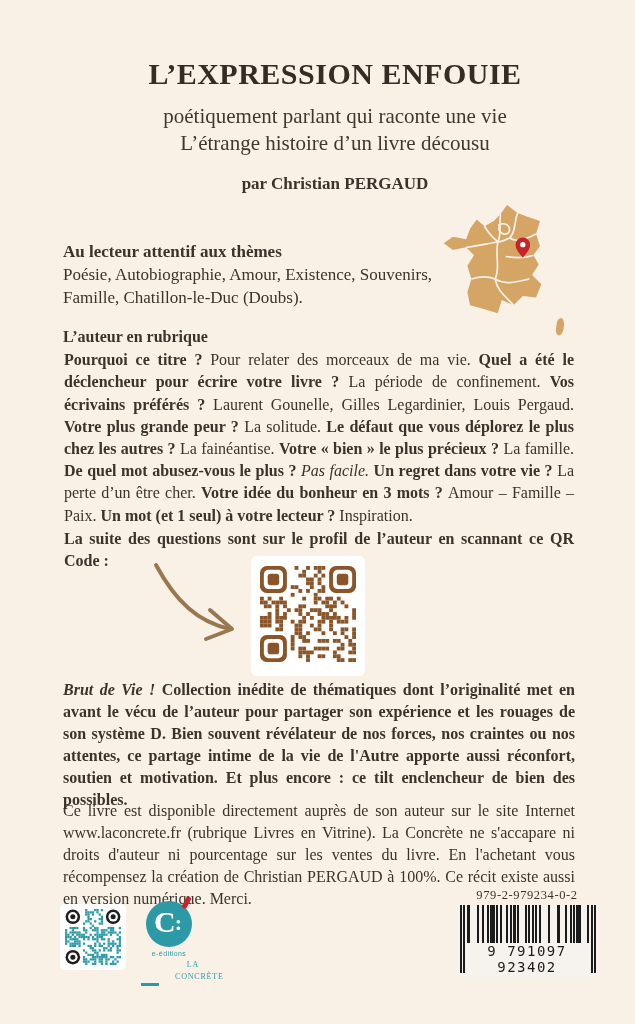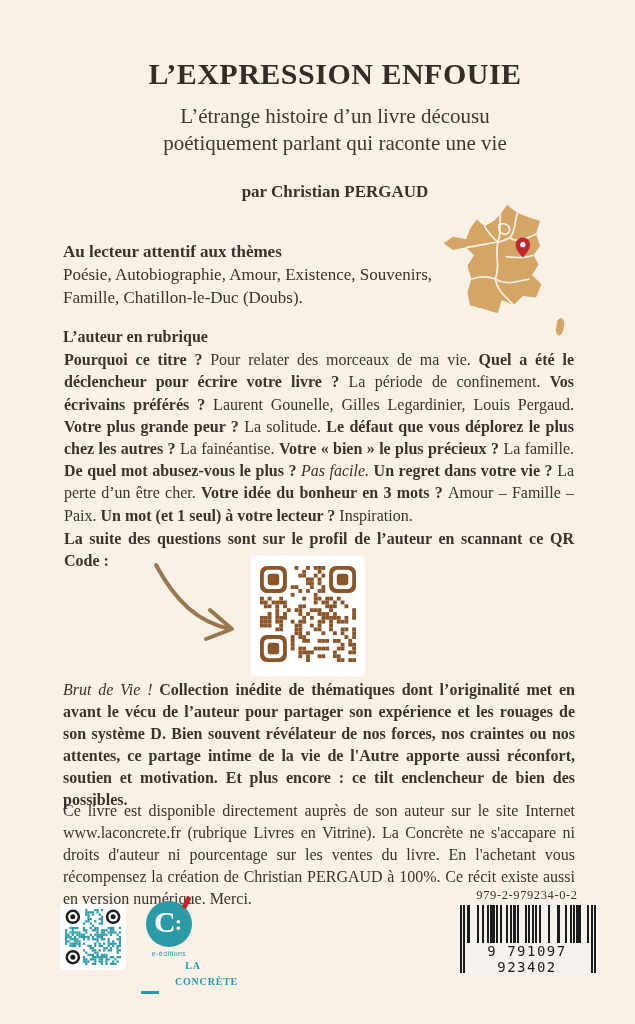--- a/index.html
+++ b/index.html
@@ -3,36 +3,36 @@
 <meta charset="utf-8">
 <style>
   html,body{margin:0;padding:0;}
   body{background:#FAF1E6;font-family:"Liberation Serif","DejaVu Serif",serif;color:#3A332B;}
   .page{position:relative;width:635px;height:1024px;background:#FAF1E6;overflow:hidden;margin:0 auto;}
 
   
   .masthead{position:absolute;left:0;right:0;top:57px;text-align:center;padding-left:35px;}
   .book-title{margin:0 0 12px 0;font-size:30px;font-weight:bold;letter-spacing:.5px;color:#332D26;}
   .subtitle{font-size:21px;line-height:27px;color:#3E382F;}
-  .byline{margin-top:25px;font-size:17px;font-weight:bold;}
+  .byline{margin-top:17px;font-size:17px;font-weight:bold;}
 
   
   .map{position:absolute;left:441px;top:201px;width:132px;height:148px;}
   .map svg{width:100%;height:100%;display:block;}
 
   
   .themes{position:absolute;left:63px;top:240px;width:372px;font-size:17px;line-height:23px;}
   .bold{font-weight:bold;}
 
   
   .questions{position:absolute;left:63px;top:326px;width:512px;font-size:16px;line-height:22.2px;}
   .questions p{margin:1px;text-align:justify;}
   .rt-b{font-weight:bold;}
   .rt-i{font-style:italic;}
-  .rt-bi{font-weight:normal;font-style:italic;}
+  .rt-bi{font-weight:bold;font-style:italic;}
 
   
   .arrow{position:absolute;left:148px;top:560px;width:106px;height:88px;}
   .arrow svg{width:100%;height:100%;display:block;}
   .qr-big{position:absolute;left:251px;top:556px;width:96px;height:100px;background:#FFFFFF;border-radius:6px;padding:10px 9px 10px 9px;}
   .qr-big svg{width:96px;height:96px;display:block;}
 
   
   .collection{position:absolute;left:63px;top:679px;width:512px;font-size:16px;line-height:22px;}
   .collection p,.availability p{margin:0;text-align:justify;}
@@ -41,41 +41,41 @@
   
   .qr-small{position:absolute;left:60px;top:904px;width:56px;height:56px;background:#FFFFFF;border-radius:5px;padding:5px;}
   .qr-small svg{width:56px;height:56px;display:block;}
 
   .logo{position:absolute;left:127px;top:901px;width:84px;text-align:center;color:#2B9AA6;}
   .logo-circle{position:relative;width:46px;height:46px;margin:0 auto;border-radius:50%;background:#2B9AA6;}
   .logo-c{position:absolute;left:8px;top:4px;font-size:30px;font-weight:bold;color:#FFFFFF;font-family:"Liberation Serif",serif;}
   .logo-colon{position:absolute;right:10px;top:9px;font-size:22px;font-weight:bold;color:#FFFFFF;}
   .logo-apostrophe{position:absolute;top:-5px;right:3px;width:5px;height:13px;background:#C4242B;border-radius:2px;transform:rotate(28deg);}
   .logo-text1{margin-top:3px;font-size:7px;letter-spacing:.4px;font-family:"Liberation Sans",sans-serif;}
-  .logo-text2{font-size:14px;font-weight:bold;letter-spacing:.8px;font-variant:small-caps;padding-left:48px;}
+  .logo-text2{font-size:11px;font-weight:normal;letter-spacing:.8px;font-variant:small-caps;padding-left:48px;}
   .logo-bar{width:18px;height:3px;background:#2B9AA6;margin:2px auto 0 14px;}
 
   .price{position:absolute;left:230px;top:937px;width:140px;text-align:center;font-size:20px;letter-spacing:.5px;}
 
   .barcode-block{position:absolute;left:452px;top:888px;width:150px;text-align:center;}
   .isbn{font-size:12.5px;letter-spacing:.6px;margin-bottom:2px;}
   .barcode-inner{position:relative;width:142px;height:72px;margin:0 auto;background:#F6F3EE;}
   .barcode-inner svg{width:138px;height:68px;display:block;margin:2px auto 0;}
   .ean{position:absolute;left:9px;right:9px;bottom:2px;background:#F6F3EE;font-family:"DejaVu Sans Mono",monospace;font-size:14px;letter-spacing:1.5px;color:#1B1B1B;}
 </style>
 </head>
 <body>
 
 <div class="page">
 
   <header class="masthead">
     <h1 class="book-title">L’EXPRESSION ENFOUIE</h1>
     <div class="subtitle">
+      <div>poétiquement parlant qui raconte une vie</div>
       <div>L’étrange histoire d’un livre décousu</div>
-      <div>poétiquement parlant qui raconte une vie</div>
     </div>
     <div class="byline">par Christian PERGAUD</div>
   </header>
 
   <div class="map">
     <svg id="map-svg" viewBox="0 0 100 110">
         <path d="M50,2 L58,8 L66,11 L75,14 L72,24 L75,33 L70,40 L74,47 L69,55 L76,62 L72,72 L62,71 L55,78 L46,74 L43,84 L33,81 L22,78 L20,68 L23,58 L20,48 L25,40 L19,34 L9,36 L2,31 L9,26 L19,28 L22,20 L27,13 L33,18 L40,14 L45,9 Z" fill="#D5A566"></path>
         <path d="M45,9 C44,18 46,24 43,30" fill="none" stroke="#FAF1E6" stroke-width="1.3"></path>
         <path d="M58,8 C55,16 57,22 52,27" fill="none" stroke="#FAF1E6" stroke-width="1.3"></path>
         <path d="M52,27 C58,31 66,27 72,24" fill="none" stroke="#FAF1E6" stroke-width="1.3"></path>

